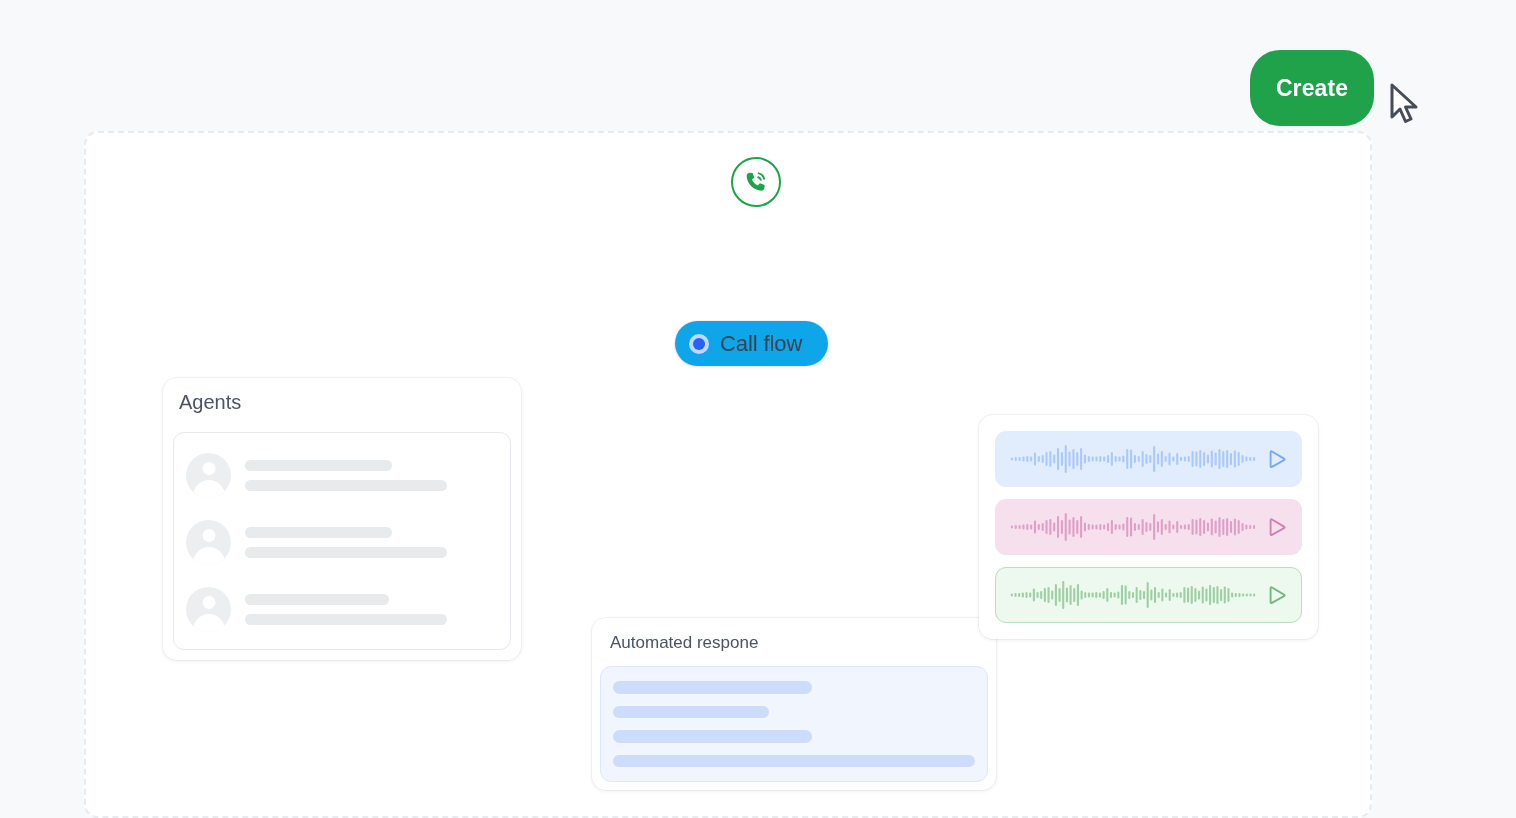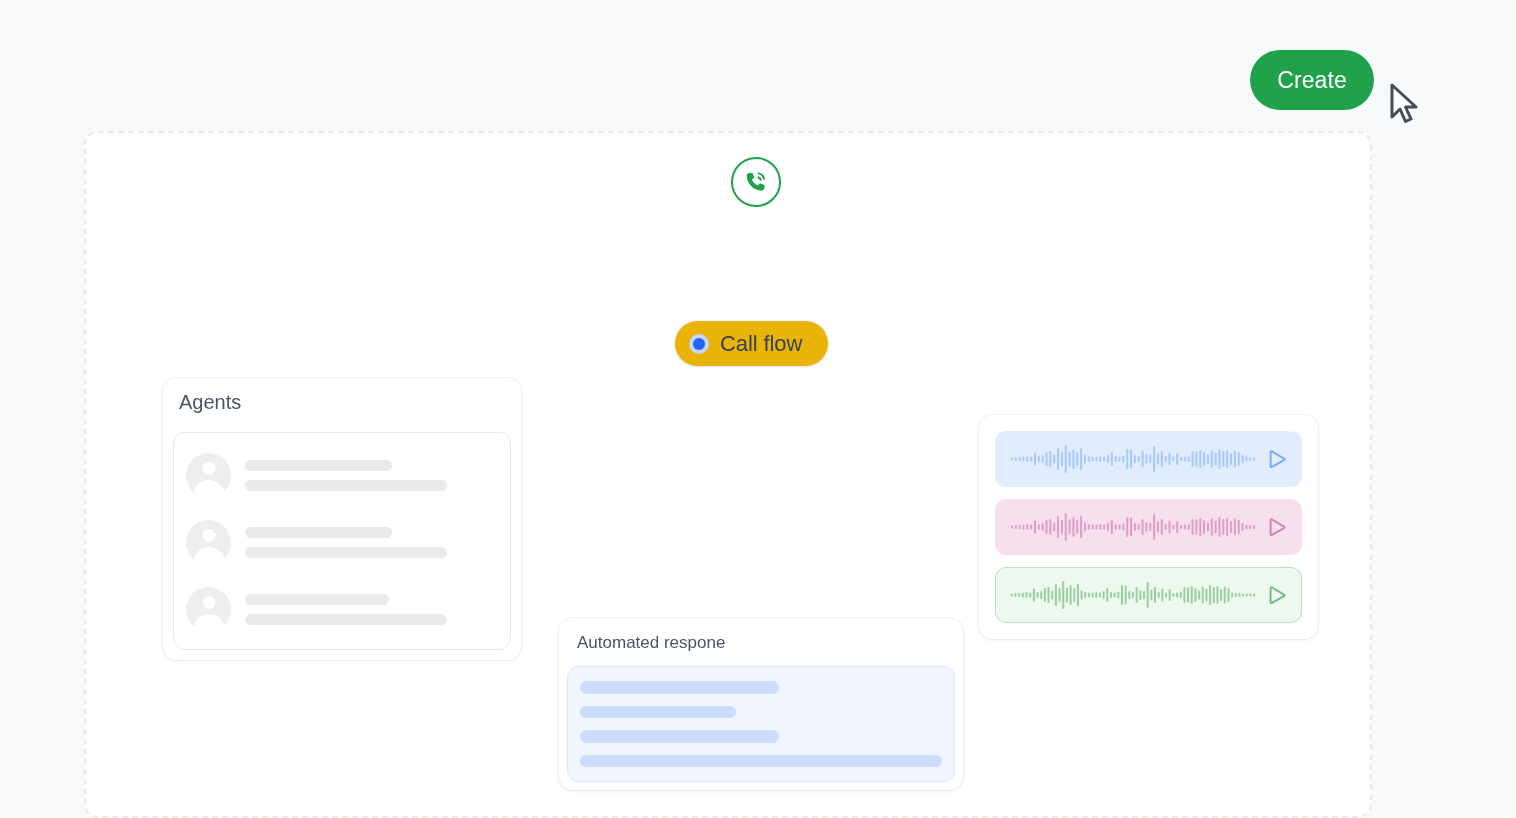--- a/index.html
+++ b/index.html
@@ -15,28 +15,28 @@
     font-family: "Liberation Sans", sans-serif;
     -webkit-font-smoothing: antialiased;
   }
 
   
   #create-button {
     position: absolute;
     left: 1250px;
     top: 50px;
     width: 124px;
-    height: 60px;
+    height: 76px;
     border: none;
     border-radius: 30px;
     background: #1fa24a;
     color: #ffffff;
     font-family: "Liberation Sans", sans-serif;
     font-size: 23px;
-    font-weight: 400;
+    font-weight: 700;
     letter-spacing: 0.1px;
     cursor: pointer;
     padding: 0;
     line-height: 60px;
     text-align: center;
   }
 
   
   #mouse-cursor {
     position: absolute;
@@ -87,21 +87,21 @@
     z-index: 6;
   }
 
   
   #call-flow-node {
     position: absolute;
     left: 675px;
     top: 321px;
     width: 153px;
     height: 45px;
-    background: #eab308;
+    background: #0ea5e9;
     border-radius: 23px;
     box-shadow: 0 1px 3px rgba(16,24,40,0.10), 0 0 0 1px rgba(16,24,40,0.035);
     display: flex;
     align-items: center;
     gap: 11px;
     padding-left: 14px;
     box-sizing: border-box;
     z-index: 6;
   }
   #call-flow-node .dot-wrap {
@@ -194,21 +194,21 @@
     height: 30px;
     border-radius: 16px 16px 0 0;
     background: #ffffff;
   }
   .skel-lines { flex: 1 1 auto; display: flex; flex-direction: column; gap: 9px; }
   .skel { height: 11px; border-radius: 6px; background: #e9eaec; }
 
   
   #automated-card {
     position: absolute;
-    left: 559px;
+    left: 592px;
     top: 618px;
     width: 404px;
     height: 172px;
     background: #ffffff;
     border-radius: 14px;
     box-shadow: 0 1px 4px rgba(16,24,40,0.07), 0 0 0 1px rgba(16,24,40,0.045);
     box-sizing: border-box;
     z-index: 5;
   }
   #automated-card .card-title {

